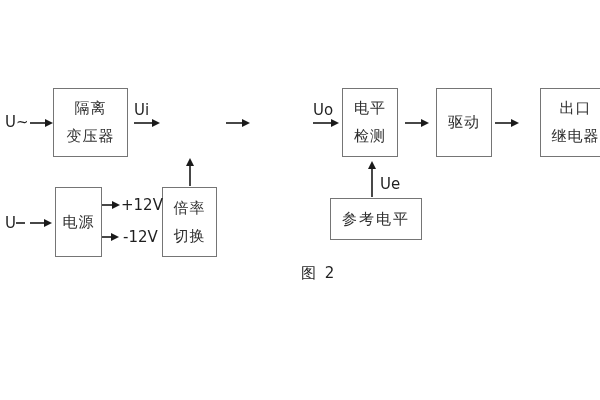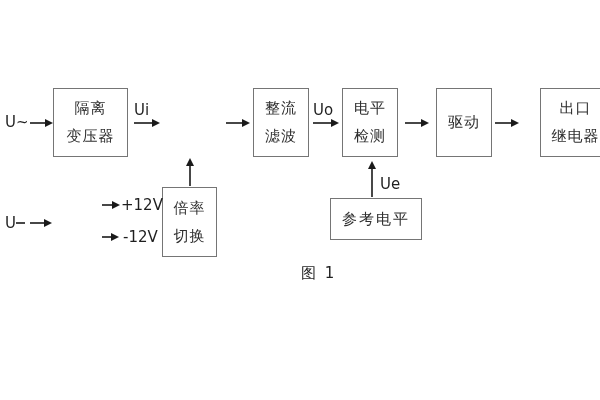--- a/index.html
+++ b/index.html
@@ -97,52 +97,51 @@
       <polygon points="368,169 372,161 376,169"></polygon>
     </g>
   </svg>
 
   <div class="box" style="left:53px; top:88px; width:75px; height:69px">
     <span>隔离</span>
     <span>变压器</span>
   </div>
 
 
-  <div class="box" style="left:253px; top:88px; width:56px; height:69px">
-    <span>整流</span>
-    <span>滤波</span>
-  </div>
 
   <div class="box" style="left:342px; top:88px; width:56px; height:69px">
     <span>电平</span>
     <span>检测</span>
   </div>
 
   <div class="box" style="left:436px; top:88px; width:56px; height:69px">
     <span>驱动</span>
   </div>
 
   <div class="box" style="left:540px; top:88px; width:71px; height:69px">
     <span>出口</span>
     <span>继电器</span>
   </div>
 
+  <div class="box" style="left:55px; top:187px; width:47px; height:70px">
+    <span>电源</span>
+  </div>
 
   <div class="box" style="left:162px; top:187px; width:55px; height:70px">
     <span>倍率</span>
     <span>切换</span>
   </div>
 
   <div class="box" style="left:330px; top:198px; width:92px; height:42px; letter-spacing:2px">
     <span>参考电平</span>
   </div>
 
   <span class="lbl" style="left:5px; top:115px">U~</span>
   <span class="lbl" style="left:5px; top:216px">U</span>
   <span class="lbl" style="left:134px; top:103px">Ui</span>
   <span class="lbl" style="left:313px; top:103px">Uo</span>
   <span class="lbl" style="left:380px; top:177px">Ue</span>
   <span class="lbl" style="left:121px; top:198px">+12V</span>
   <span class="lbl" style="left:123px; top:230px">-12V</span>
 
-  <span class="lbl" style="left:301px; top:266px; letter-spacing:2px">图 1</span>
+  <span class="lbl" style="left:301px; top:266px; letter-spacing:2px">图 2</span>
 
 </div>
 
 </body></html>

